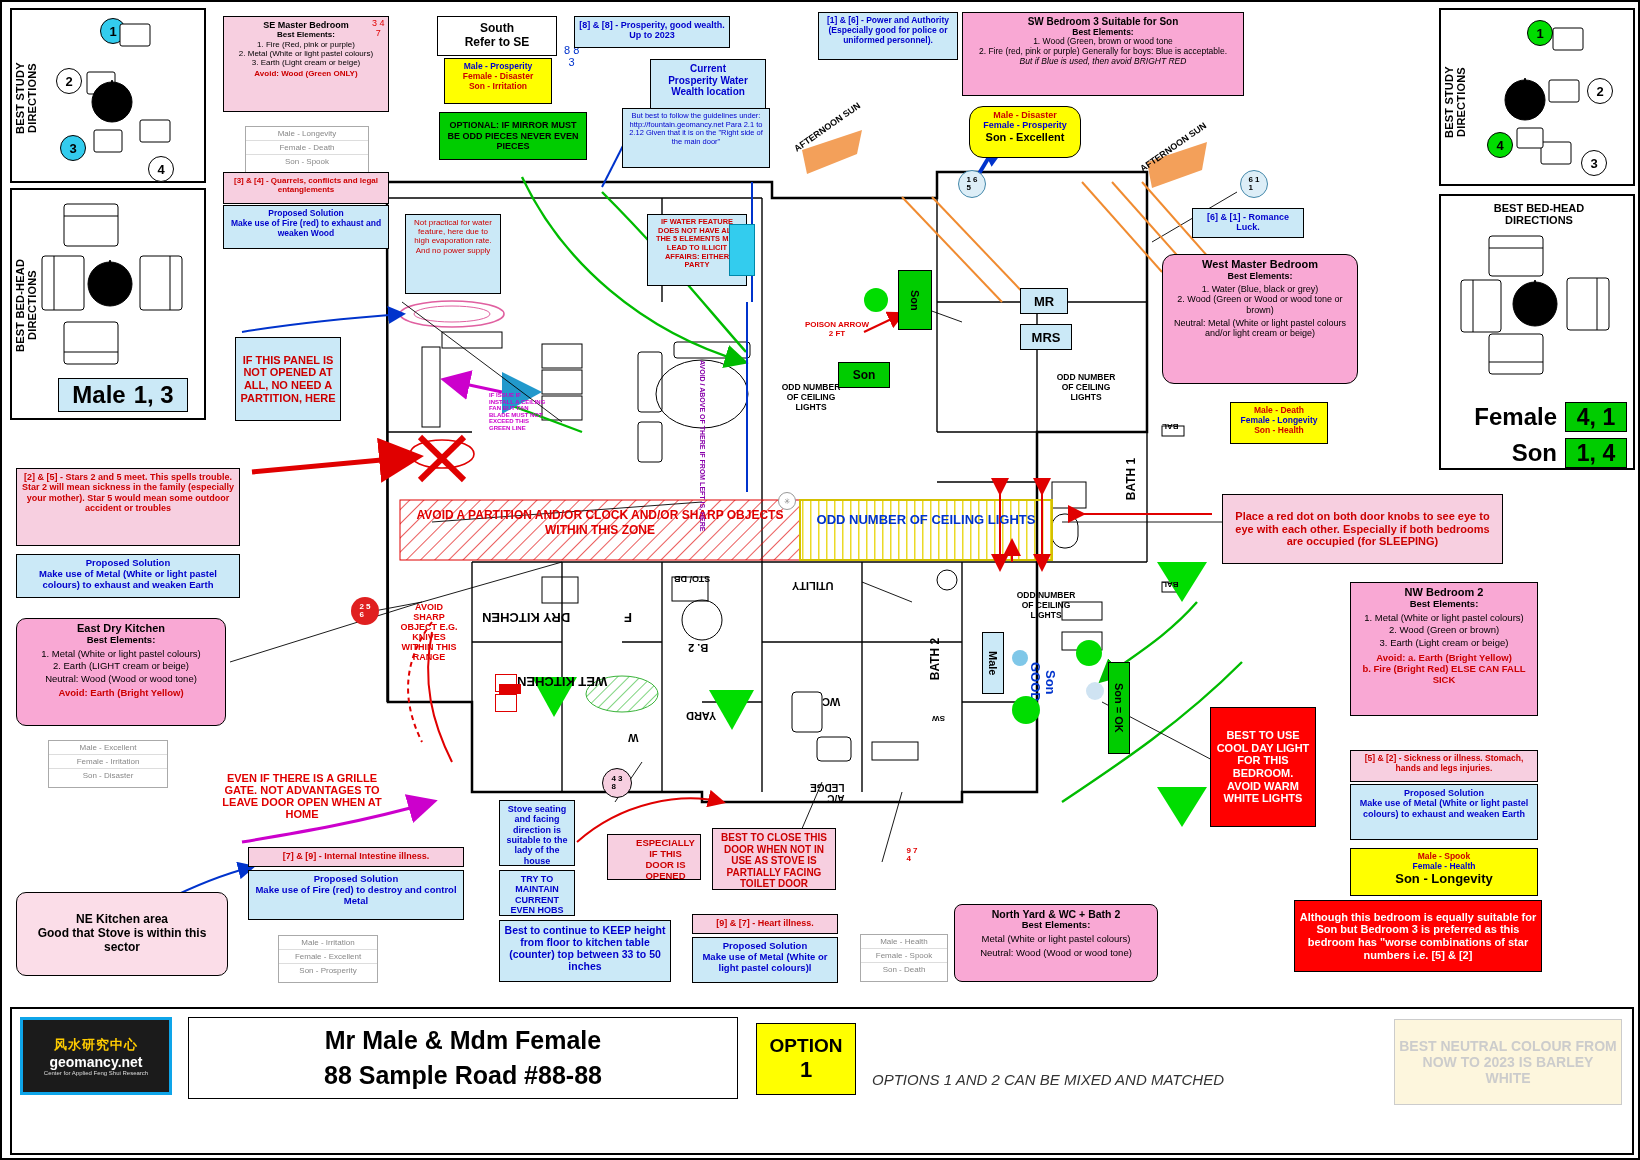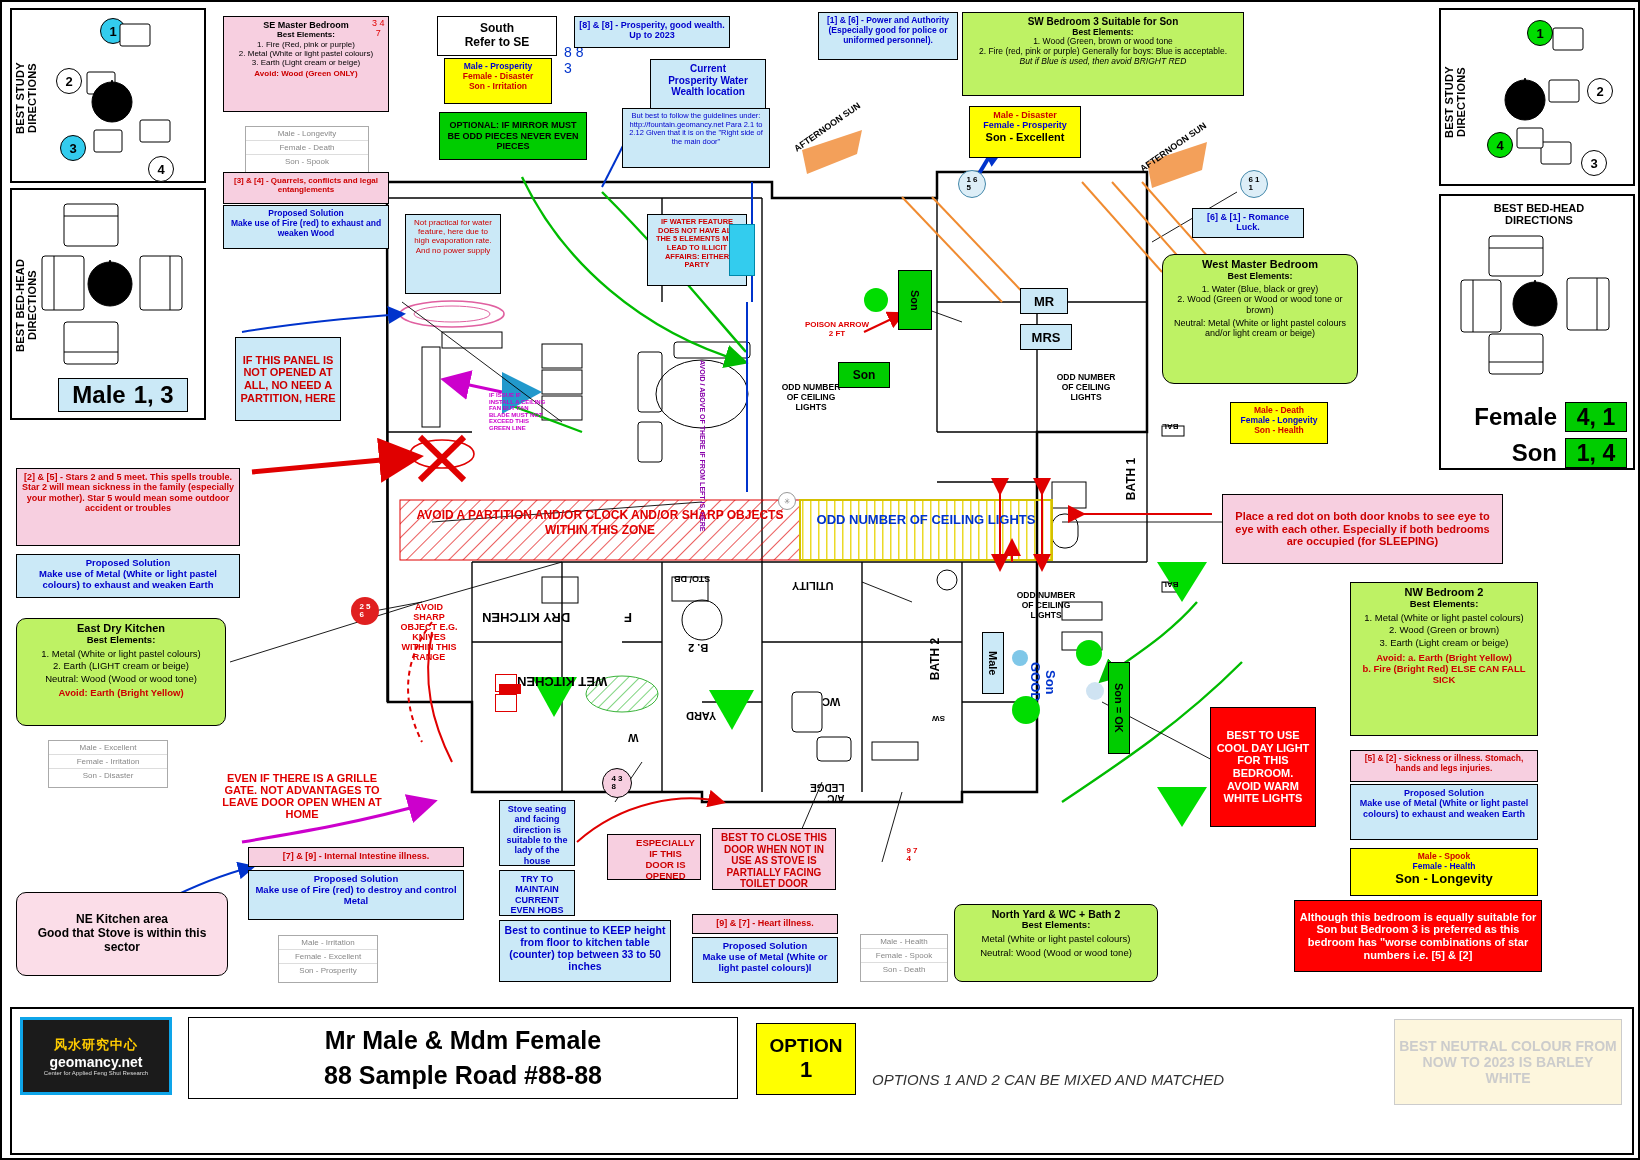--- a/index.html
+++ b/index.html
@@ -17,21 +17,21 @@
   
   .box {
     position:absolute;
     border:1px solid #000;
     text-align:center;
     line-height:1.15;
     padding:3px 4px;
   }
   .pink   { background:#f7cfe0; }
   .cyan   { background:#cbe9f7; }
-  .tan    { background:#bef264; }
+  .tan    { background:#f9a8d4; }
   .yellow { background:#ffff00; }
   .green  { background:#00cc00; }
   .red    { background:#ff0000; color:#fff; }
   .white  { background:#ffffff; }
   .lightpink { background:#fbdde8; }
 
   .b  { font-weight:bold; }
   .i  { font-style:italic; }
   .red-t { color:#cc0000; }
   .blue-t { color:#0000cc; }
@@ -432,21 +432,21 @@
 
   <div class="box white" style="left:435px;top:14px;width:120px;height:40px;font-size:12px;display:flex;align-items:center;justify-content:center;">
     <div class="b" style="white-space:pre-line;">South
 Refer to SE</div>
   </div>
   <div class="box yellow" style="left:442px;top:56px;width:108px;height:46px;font-size:8.5px;">
     <div class="b blue-t">Male  -  Prosperity</div>
     <div class="b red-t">Female  -  Disaster</div>
     <div class="b red-t">Son  -  Irritation</div>
   </div>
-  <div style="position:absolute;left:562px;top:42px;font-size:14px;color:#0033cc;white-space:pre-line;">8 8
+  <div style="position:absolute;left:562px;top:42px;font-size:11px;color:#0033cc;white-space:pre-line;text-align:center;">8 8
 3</div>
 
   <div class="box cyan" style="left:572px;top:14px;width:156px;height:32px;font-size:9px;">
     <div class="b blue-t">[8] &amp; [8] - Prosperity, good wealth. Up to 2023</div>
   </div>
   <div class="box cyan" style="left:648px;top:57px;width:116px;height:52px;font-size:10px;">
     <div class="b blue-t" style="white-space:pre-line;">Current
 Prosperity Water
 Wealth location</div>
   </div>
@@ -471,21 +471,21 @@
     <div class="b blue-t">[1] &amp; [6] - Power and Authority (Especially good for police or uniformed personnel).</div>
   </div>
 
   <div class="box tan" style="left:960px;top:10px;width:282px;height:84px;font-size:8.5px;">
     <div class="b" style="font-size:10px;">SW  Bedroom 3 Suitable for Son</div>
     <div class="b">Best Elements:</div>
     <div>1. Wood (Green, brown or wood tone</div>
     <div>2. Fire (red, pink or purple) Generally for boys: Blue is acceptable.</div>
     <div class="i">But if Blue is used, then avoid BRIGHT RED</div>
   </div>
-  <div class="box yellow" style="left:967px;top:104px;width:112px;height:52px;font-size:9px;">
+  <div class="box yellow" style="left:967px;top:104px;width:112px;height:52px;font-size:9px;border-radius:14px;">
     <div class="b red-t">Male  -  Disaster</div>
     <div class="b blue-t">Female  -  Prosperity</div>
     <div class="b" style="font-size:11px;">Son  -  Excellent</div>
   </div>
 
   <div class="numcircle nc-plain" style="left:956px;top:168px;width:28px;height:28px;font-size:8px;white-space:pre-line;line-height:1;">1 6
 5</div>
   <div class="numcircle nc-plain" style="left:1238px;top:168px;width:28px;height:28px;font-size:8px;white-space:pre-line;line-height:1;">6 1
 1</div>
 
@@ -503,21 +503,21 @@
   <div class="box yellow" style="left:1228px;top:400px;width:98px;height:42px;font-size:8.5px;">
     <div class="b red-t">Male  -  Death</div>
     <div class="b blue-t">Female  -  Longevity</div>
     <div class="b red-t">Son  -  Health</div>
   </div>
 
   <div class="box pink" style="left:1220px;top:492px;width:281px;height:70px;font-size:11px;display:flex;align-items:center;justify-content:center;">
     <div class="b red-t">Place a red dot on both door knobs to see eye to eye with each other. Especially if both bedrooms are occupied (for SLEEPING)</div>
   </div>
 
-  <div class="box tan" style="left:1348px;top:580px;width:188px;height:154px;font-size:9.5px;">
+  <div class="box tan" style="left:1348px;top:580px;width:188px;height:134px;font-size:9.5px;">
     <div class="b" style="font-size:11px;">NW Bedroom 2</div>
     <div class="b" style="margin-bottom:3px;">Best Elements:</div>
     <div>1. Metal (White or light pastel colours)</div>
     <div style="margin-top:2px;">2. Wood (Green or brown)</div>
     <div style="margin-top:2px;">3. Earth (Light cream or beige)</div>
     <div class="b red-t" style="margin-top:4px;">Avoid: a. Earth (Bright Yellow)</div>
     <div class="b red-t">b. Fire (Bright Red)  ELSE CAN FALL SICK</div>
   </div>
 
   <div class="box pink" style="left:1348px;top:748px;width:188px;height:32px;font-size:8.5px;">

